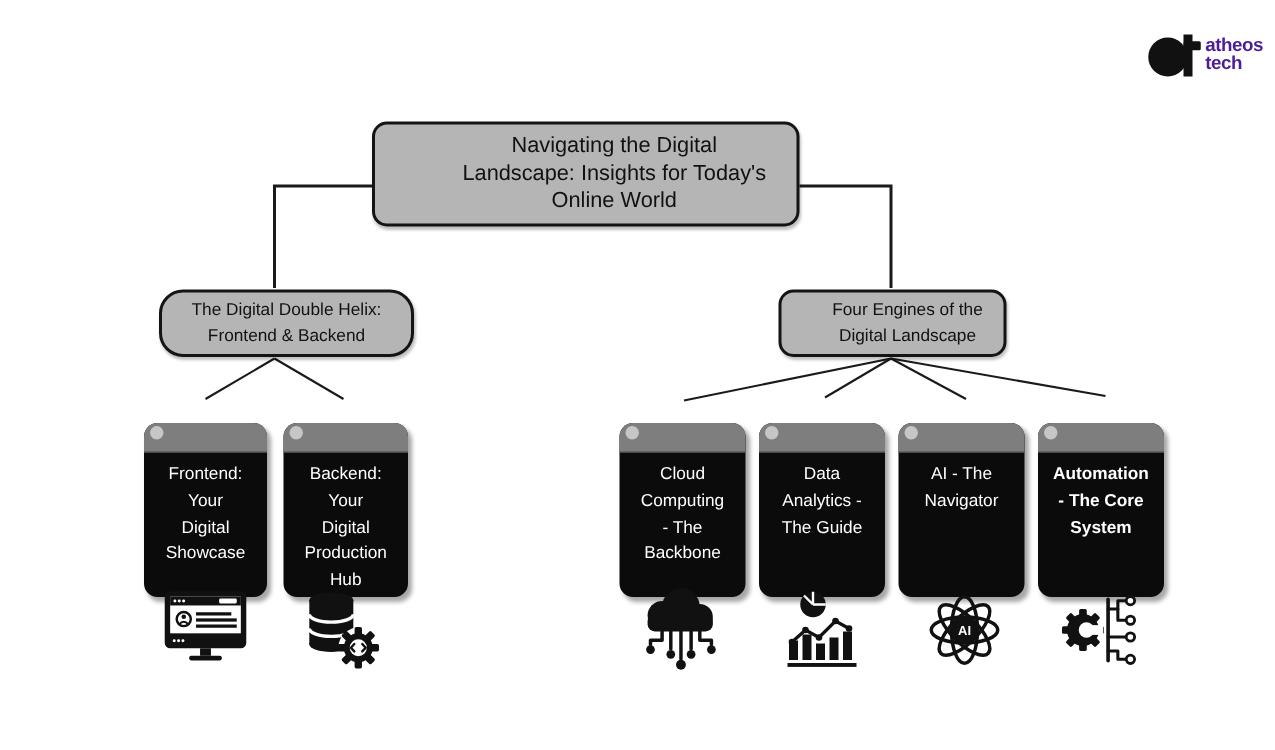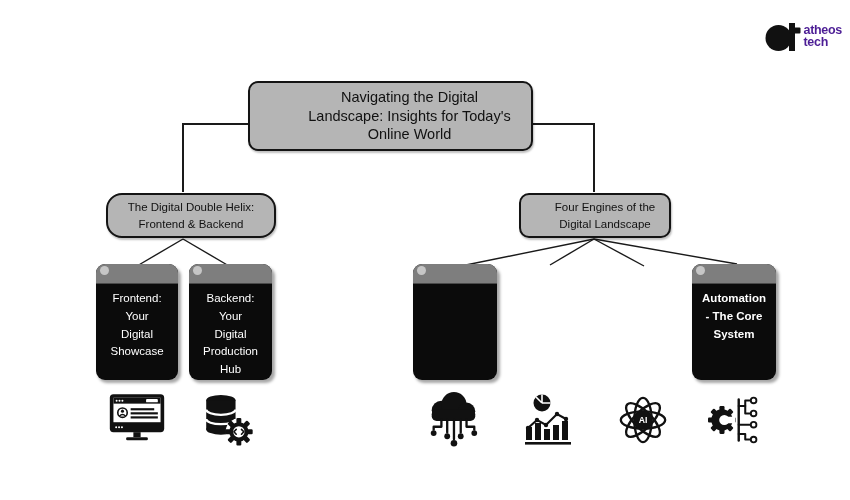--- a/index.html
+++ b/index.html
@@ -16,21 +16,21 @@
     box-shadow:1px 2px 2px rgba(0,0,0,0.25); box-sizing:border-box;
   }
   .root-node  { left:248px; top:81px; width:285px; height:70px; font-size:14.5px; line-height:1.3; font-weight:400;padding-left:38px; }
   .branch-node{ font-size:11.5px; line-height:1.4; }
   .branch-0 { left:106px; top:193px; width:170px; height:45px;border-radius:16px; }
   .branch-1 { left:519px; top:193px; width:152px; height:45px;padding-left:20px; }
   .lines { white-space:nowrap; }
 
   
   .card {
-    position:absolute; top:264px; height:116px; border-radius:9px; background:#0b0b0b;
+    position:absolute; top:282px; height:116px; border-radius:9px; background:#0b0b0b;
     overflow:hidden; box-shadow:2.5px 3px 3px rgba(0,0,0,0.35); box-sizing:border-box;
   }
   .card-header { height:19px; background:#7e7e7e; border-bottom:1px solid #4a4a4a; }
   .card-pin { position:absolute; left:4px; top:2px; width:9px; height:9px; border-radius:50%; background:#c6c6c6; }
   .card-body { color:#ffffff; font-size:11.5px; line-height:1.55; text-align:center; padding-top:6px; }
 
   .icon { position:absolute; }
   .logo { position:absolute; top:19px; right:8px; display:flex; align-items:center; gap:3px; }
   .logo-text { font-weight:bold; font-size:12.5px; line-height:1.0; letter-spacing:-0.3px; color:#4c1d95; }
   .logo-text span { display:block; }
@@ -82,20 +82,31 @@
     <div class="card-body lines">Frontend:<br>Your<br>Digital<br>Showcase</div>
   </div>
   <div class="card" style="left:189px; width:83px;">
     <div class="card-header"></div>
     <div class="card-pin"></div>
     <div class="card-body lines">Backend:<br>Your<br>Digital<br>Production<br>Hub</div>
   </div>
   <div class="card" style="left:413px; width:84px;">
     <div class="card-header"></div>
     <div class="card-pin"></div>
+    <div class="card-body lines">Cloud<br>Computing<br>- The<br>Backbone</div>
+  </div>
+  <div class="card" style="left:506px; width:84px;">
+    <div class="card-header"></div>
+    <div class="card-pin"></div>
+    <div class="card-body lines">Data<br>Analytics -<br>The Guide</div>
+  </div>
+  <div class="card" style="left:599px; width:84px;">
+    <div class="card-header"></div>
+    <div class="card-pin"></div>
+    <div class="card-body lines">AI - The<br>Navigator</div>
   </div>
   <div class="card" style="left:692px; width:84px;font-weight:bold;">
     <div class="card-header"></div>
     <div class="card-pin"></div>
     <div class="card-body lines">Automation<br>- The Core<br>System</div>
   </div>
 
   <div class="icon" style="left:108px; top:394px;">
     <svg width="58" height="51" viewBox="0 0 64 56">
       <rect x="2" y="0" width="60" height="42" rx="4" fill="#111"></rect>

